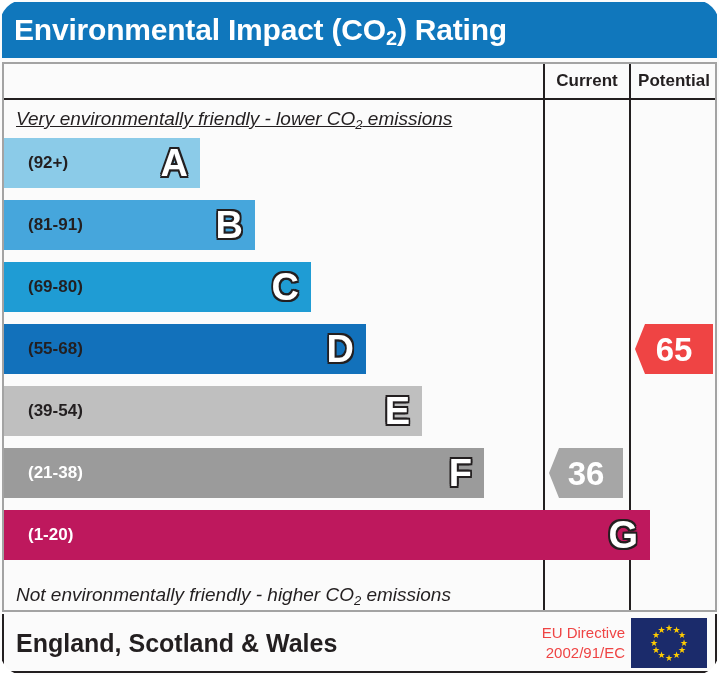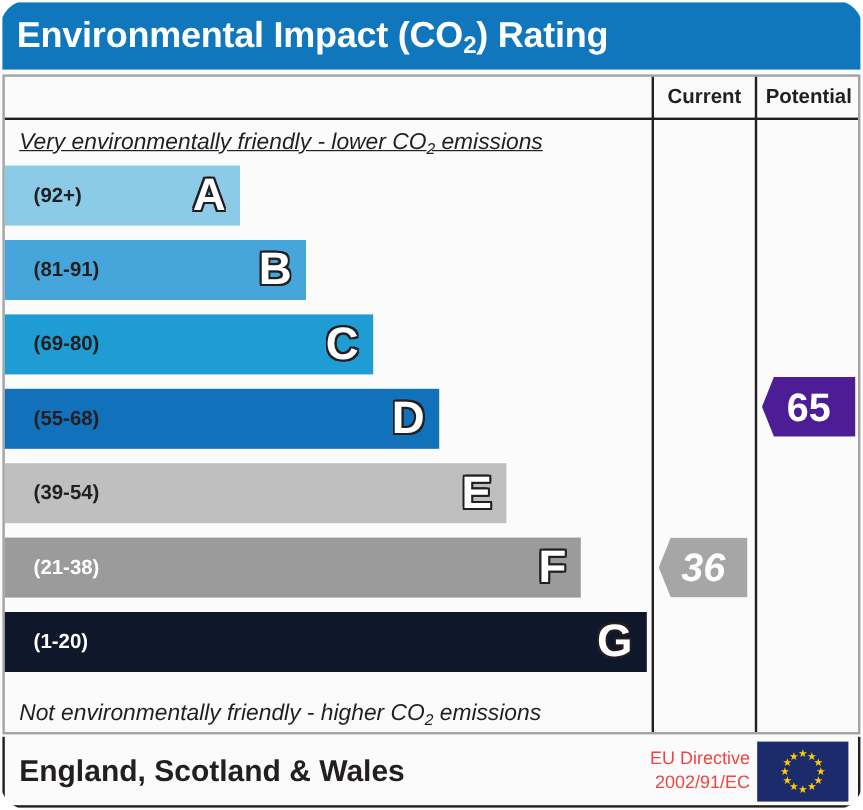--- a/index.html
+++ b/index.html
@@ -167,21 +167,21 @@
     position: absolute;
     left: 0; right: 0;
     top: 50%;
     transform: translateY(-50%);
     text-align: center;
     font-size: 33px;
     font-weight: bold;
     color: #ffffff;
     line-height: 1;
   }
-  .marker.current   { left: 545px; width: 74px; font-style: italic; }
+  .marker.current   { left: 545px; width: 74px; }
   .marker.potential { left: 631px; width: 78px; }
 
   
   .footer {
     position: absolute;
     left: 2px;
     top: 614px;
     width: 715px;
     height: 59px;
     border: 2px solid #231f20;
@@ -266,30 +266,30 @@
         <span class="letter">D</span>
       </div>
       <div class="band" style="top: 248px; width: 418px; background: rgb(191, 191, 191);">
         <span class="range txt-dark">(39-54)</span>
         <span class="letter">E</span>
       </div>
       <div class="band" style="top: 310px; width: 480px; background: rgb(155, 155, 155);">
         <span class="range txt-light">(21-38)</span>
         <span class="letter">F</span>
       </div>
-      <div class="band" style="top: 372px; width: 535px; background: #0f172a;">
+      <div class="band" style="top: 372px; width: 646px; background: #be185d;">
         <span class="range txt-light">(1-20)</span>
         <span class="letter">G</span>
       </div>
     </div>
 
     <div class="marker current" style="top: 384px; background: rgb(166, 166, 166);">
       <span>36</span>
     </div>
-    <div class="marker potential" style="top: 250px; background: #4c1d95;">
+    <div class="marker potential" style="top: 260px; background: #ef4444;">
       <span>65</span>
     </div>
 
     <div class="desc bottom"><span>Not environmentally friendly - higher CO</span><sub>2</sub><span> emissions</span></div>
   </div>
 
   <div class="footer">
     <div class="footer-region">England, Scotland &amp; Wales</div>
     <div class="directive">
       <div>EU Directive</div>

